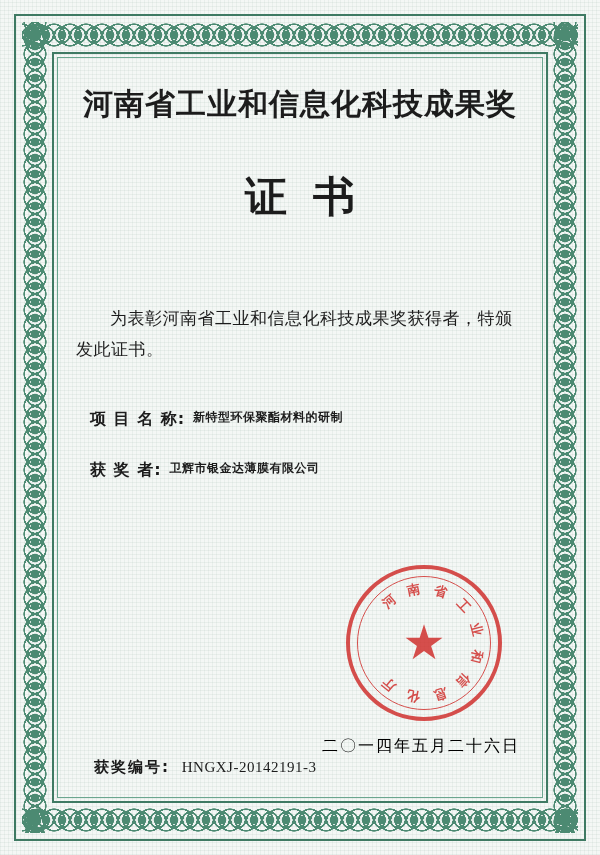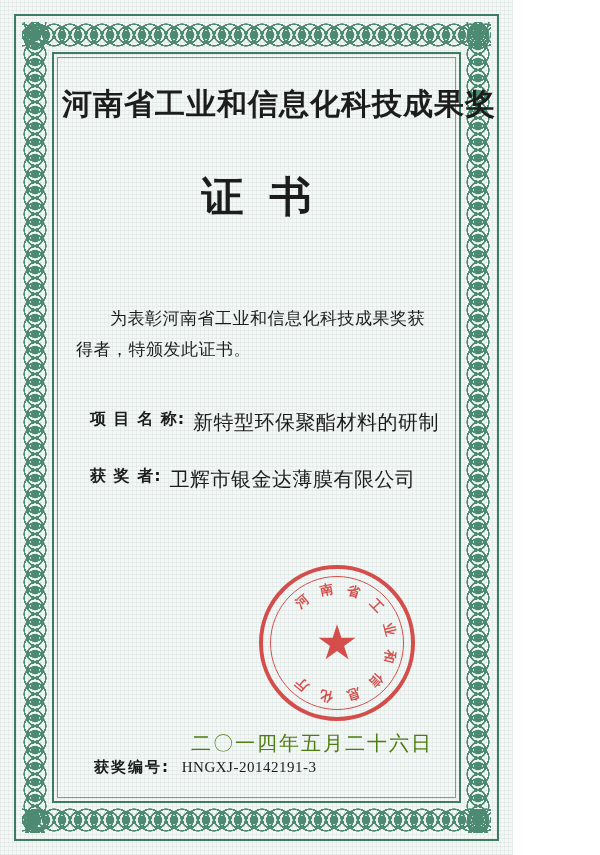--- a/index.html
+++ b/index.html
@@ -9,21 +9,21 @@
   }
   body {
     width: 600px;
     height: 855px;
     font-family: "Liberation Serif", serif;
     overflow: hidden;
   }
 
   #certificate {
     position: relative;
-    width: 513px;
+    width: 600px;
     height: 855px;
     background: #f4f7f5;
     box-sizing: border-box;
     overflow: hidden;
   }
 
   
   #certificate::before {
     content: "";
     position: absolute;
@@ -167,24 +167,25 @@
     font-family: "DejaVu Sans", sans-serif;
     color: #1c1c1c;
   }
   .field-label {
     font-size: 16px;
     font-weight: bold;
     white-space: nowrap;
     letter-spacing: 1px;
   }
   .field-value {
-    font-size: 20px;
+    font-size: 12px;
     margin-left: 8px;
     letter-spacing: 0.5px;
     white-space: nowrap;
+    font-weight: bold;
   }
 
   
   .seal {
     position: absolute;
     right: 36px;
     bottom: 72px;
     width: 148px;
     height: 148px;
     border-radius: 50%;
@@ -228,23 +229,23 @@
     text-align: center;
     line-height: 16px;
   }
 
   
   .date {
     position: absolute;
     right: 18px;
     bottom: 36px;
     font-family: "DejaVu Sans", sans-serif;
-    font-size: 20px;
+    font-size: 16px;
     letter-spacing: 2px;
-    color: #4d7c0f;
+    color: #000000;
     z-index: 8;
   }
   .serial {
     position: absolute;
     left: 32px;
     bottom: 16px;
     font-family: "DejaVu Sans", sans-serif;
     font-size: 15px;
     letter-spacing: 1px;
     color: #1c1c1c;

